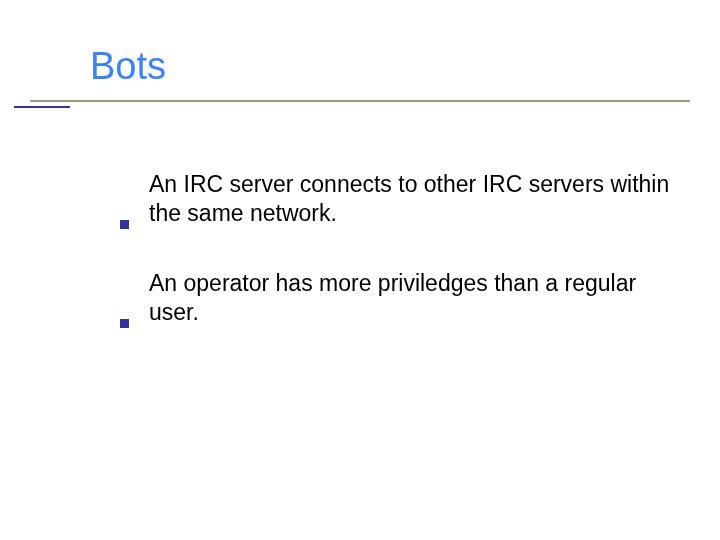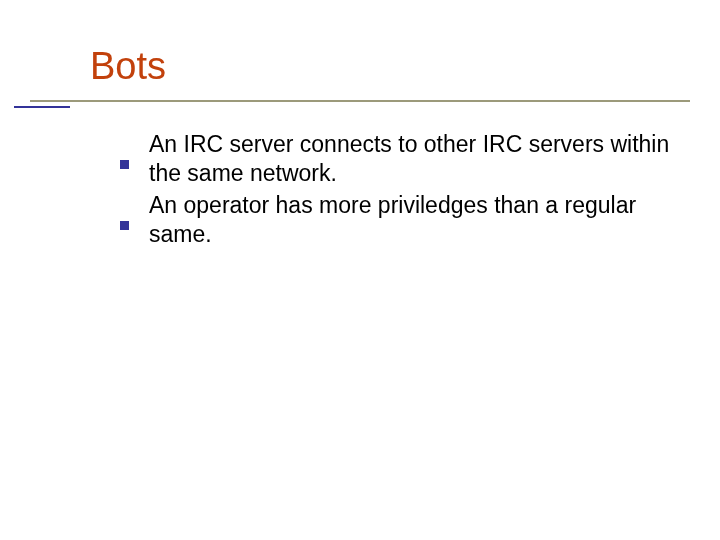--- a/index.html
+++ b/index.html
@@ -19,21 +19,21 @@
   }
   .title-wrap {
     position: absolute;
     top: 46px;
     left: 90px;
     right: 40px;
   }
   .title {
     font-size: 38px;
     font-weight: 400;
-    color: #c2410c;
+    color: #3b82f6;
     margin: 0 0 6px 0;
     line-height: 1.1;
   }
   .underline-group {
     position: absolute;
     top: 96px;
     left: 0;
     width: 720px;
     height: 20px;
   }
@@ -54,22 +54,23 @@
     background: #333399;
   }
   .body {
     position: absolute;
     top: 130px;
     left: 120px;
     right: 50px;
   }
   .item {
     display: flex;
-    align-items: center;
+    align-items: flex-end;
     margin-bottom: 2px;
+    margin-top: 40px;
   }
   .bullet {
     flex: 0 0 auto;
     width: 9px;
     height: 9px;
     background: #333399;
     margin-top: 11px;
     margin-right: 20px;
   }
   .text {
@@ -93,17 +94,17 @@
     <div class="uline-short"></div>
   </div>
 
   <div class="body">
     <div class="item">
       <div class="bullet"></div>
       <div class="text">An IRC server connects to other IRC servers within the same network.</div>
     </div>
     <div class="item">
       <div class="bullet"></div>
-      <div class="text">An operator has more priviledges than a regular same.</div>
+      <div class="text">An operator has more priviledges than a regular user.</div>
     </div>
   </div>
 
 </div>
 
 </body></html>

